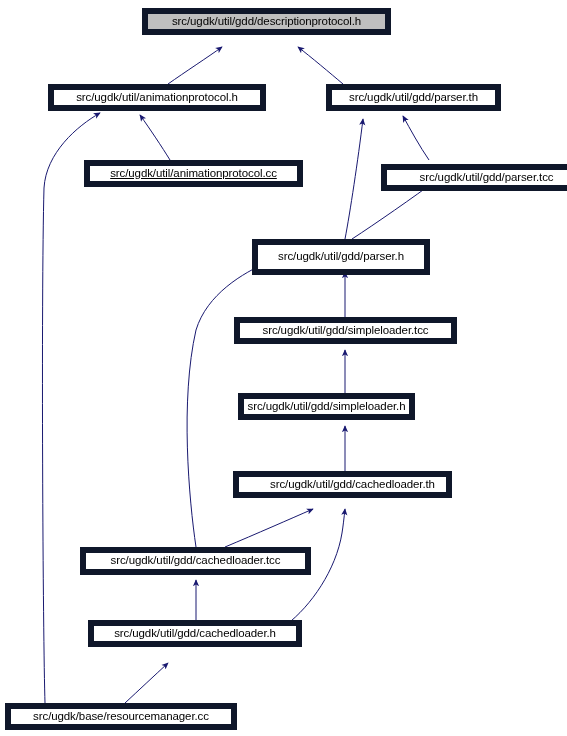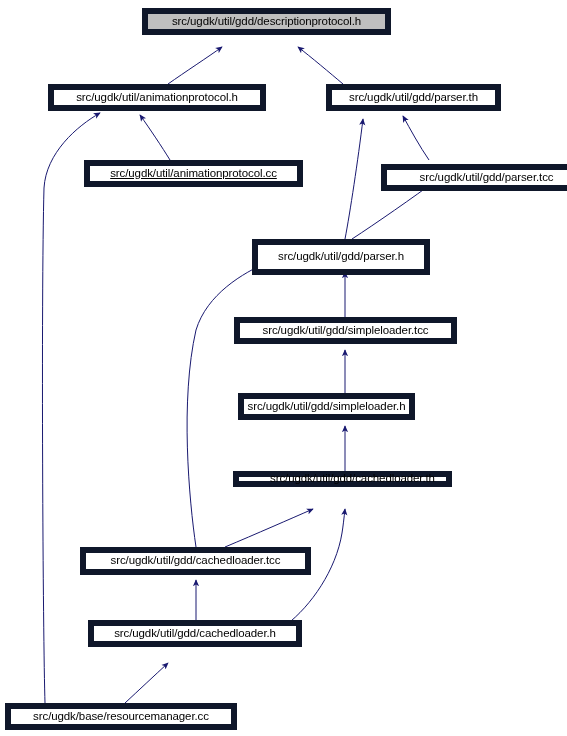--- a/index.html
+++ b/index.html
@@ -72,19 +72,19 @@
 
   <div id="node-layer">
       <div class="node highlight" style="left: 142px; top: 8px; width: 249px; height: 27px;">src/ugdk/util/gdd/descriptionprotocol.h</div>
       <div class="node" style="left: 48px; top: 84px; width: 218px; height: 27px;">src/ugdk/util/animationprotocol.h</div>
       <div class="node" style="left: 291px; top: 84px; width: 175px; height: 27px; margin-left: 35px;">src/ugdk/util/gdd/parser.th</div>
       <div class="node" style="left: 84px; top: 160px; width: 219px; height: 27px; text-decoration: underline;">src/ugdk/util/animationprotocol.cc</div>
       <div class="node" style="left: 381px; top: 164px; width: 211px; height: 27px;">src/ugdk/util/gdd/parser.tcc</div>
       <div class="node" style="left: 252px; top: 239px; width: 178px; height: 36px;">src/ugdk/util/gdd/parser.h</div>
       <div class="node" style="left: 234px; top: 317px; width: 223px; height: 27px;">src/ugdk/util/gdd/simpleloader.tcc</div>
       <div class="node" style="left: 238px; top: 393px; width: 177px; height: 27px;">src/ugdk/util/gdd/simpleloader.h</div>
-      <div class="node" style="left: 233px; top: 471px; width: 219px; height: 16px; padding-left: 20px;">src/ugdk/util/gdd/cachedloader.th</div>
+      <div class="node" style="left: 233px; top: 471px; width: 219px; height: 27px; padding-left: 20px;">src/ugdk/util/gdd/cachedloader.th</div>
       <div class="node" style="left: 80px; top: 547px; width: 231px; height: 28px;">src/ugdk/util/gdd/cachedloader.tcc</div>
       <div class="node" style="left: 88px; top: 620px; width: 214px; height: 27px;">src/ugdk/util/gdd/cachedloader.h</div>
       <div class="node" style="left: 5px; top: 703px; width: 232px; height: 27px;">src/ugdk/base/resourcemanager.cc</div>
     </div>
 
 </div>
 
 </body></html>

